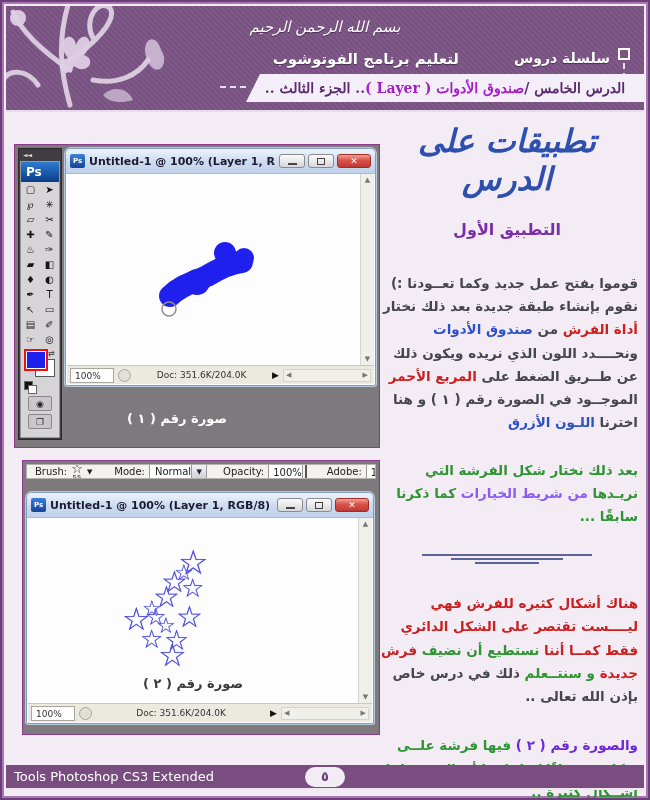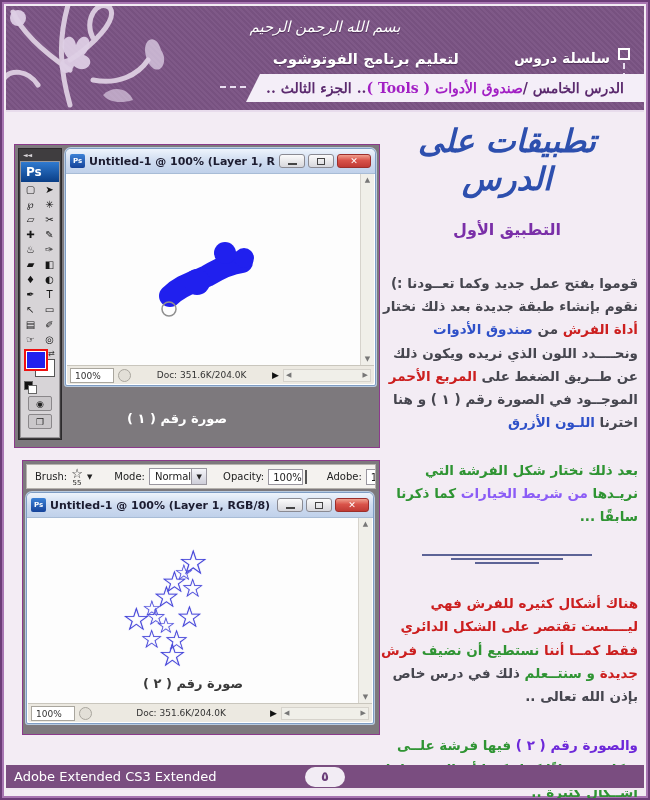--- a/index.html
+++ b/index.html
@@ -160,21 +160,21 @@
   .hscroll { width:88px; height:13px; background:#f0efe9; border:1px solid #d6d3cc; display:flex; justify-content:space-between; align-items:center; font-size:7px; color:#777; padding:0 2px; margin-right:3px; }
   
   .stars-layer { position:absolute; inset:0; }
   .star { position:absolute; color:#4343d8; line-height:1; text-shadow:0 0 1px #8585e8; }
   .caption2 {
     position:absolute; left:0; right:14px; bottom:12px; text-align:center;
     color:#3a3a3a; font-weight:bold; font-size:13px; direction:rtl;
   }
   
   .options-bar {
-    position:absolute; left:3px; top:3px; right:3px; height:25px;
+    position:absolute; left:3px; top:3px; right:3px; height:15px;
     background:#f4f2ef; border:1px solid #b5b2ad; display:flex; align-items:center;
     font-size:10px; color:#222; overflow:hidden; white-space:nowrap;
   }
   .ob-label { margin:0 4px 0 8px; }
   .brush-preview { display:flex; flex-direction:column; align-items:center; line-height:1; margin-right:2px; cursor:pointer; }
   .brush-preview .bstar { font-size:13px; color:#222; }
   .brush-preview .bsize { font-size:7px; }
   .ob-drop { font-size:7px; margin:0 6px 0 2px; cursor:pointer; }
   .ob-sep { width:1px; height:16px; background:#c9c6c0; margin:0 4px; }
   .ob-select {
@@ -224,21 +224,21 @@
     </g>
   </svg>
   <div class="bismillah">بسم الله الرحمن الرحيم</div>
   <div class="subtitle">لتعليم برنامج الفوتوشوب</div>
   <div class="series-row">سلسلة دروس</div>
   <div class="square-icon"></div>
   <div class="dash-v"></div>
   <div class="dash-h"></div>
   <div class="banner">
       <span style="color: rgb(91, 42, 110);">الدرس الخامس /  </span>
-      <span style="color: rgb(162, 31, 196);">صندوق الأدوات ( Tools )</span>
+      <span style="color: rgb(162, 31, 196);">صندوق الأدوات ( Layer )</span>
       <span style="color: rgb(91, 42, 110);">  .. الجزء الثالث ..</span>
     </div>
 </div>
 
 <div class="content-col">
   <div class="main-title">تطبيقات على الدرس</div>
   <div class="section-heading">التطبيق الأول</div>
   <div class="para p1"><span style="color: rgb(70, 70, 79);">قوموا بفتح عمل جديد وكما تعــودنا :) نقوم بإنشاء طبقة جديدة بعد ذلك نختار </span><span style="color: rgb(204, 31, 31);">أداة الفرش</span><span style="color: rgb(70, 70, 79);"> من </span><span style="color: rgb(46, 80, 200);">صندوق الأدوات</span><span style="color: rgb(70, 70, 79);"> ونحــــدد اللون الذي نريده ويكون ذلك عن طــريق الضغط على </span><span style="color: rgb(204, 31, 31);">المربع الأحمر</span><span style="color: rgb(70, 70, 79);"> الموجــود في الصورة رقم ( ١ ) و هنا اخترنا </span><span style="color: rgb(46, 80, 200);">اللـون الأزرق</span></div>
   <div class="para p2"><span style="color: rgb(47, 148, 51);">بعد ذلك نختار شكل الفرشة التي نريـدها </span><span style="color: #8b5cf6;">من شريط الخيارات</span><span style="color: rgb(47, 148, 51);"> كما ذكرنا سابقًا ...</span></div>
   <div class="divider">
@@ -401,15 +401,15 @@
       <div class="flyout">▶</div>
       <div class="hscroll">
         <span>◀</span>
         <span>▶</span>
       </div>
     </div>
   </div>
 </div>
 
 <div class="footer">
-  <div class="footer-app">Adobe Extended CS3 Extended</div>
+  <div class="footer-app">Tools Photoshop CS3 Extended</div>
   <div class="page-pill">٥</div>
 </div>
 
 </body></html>

